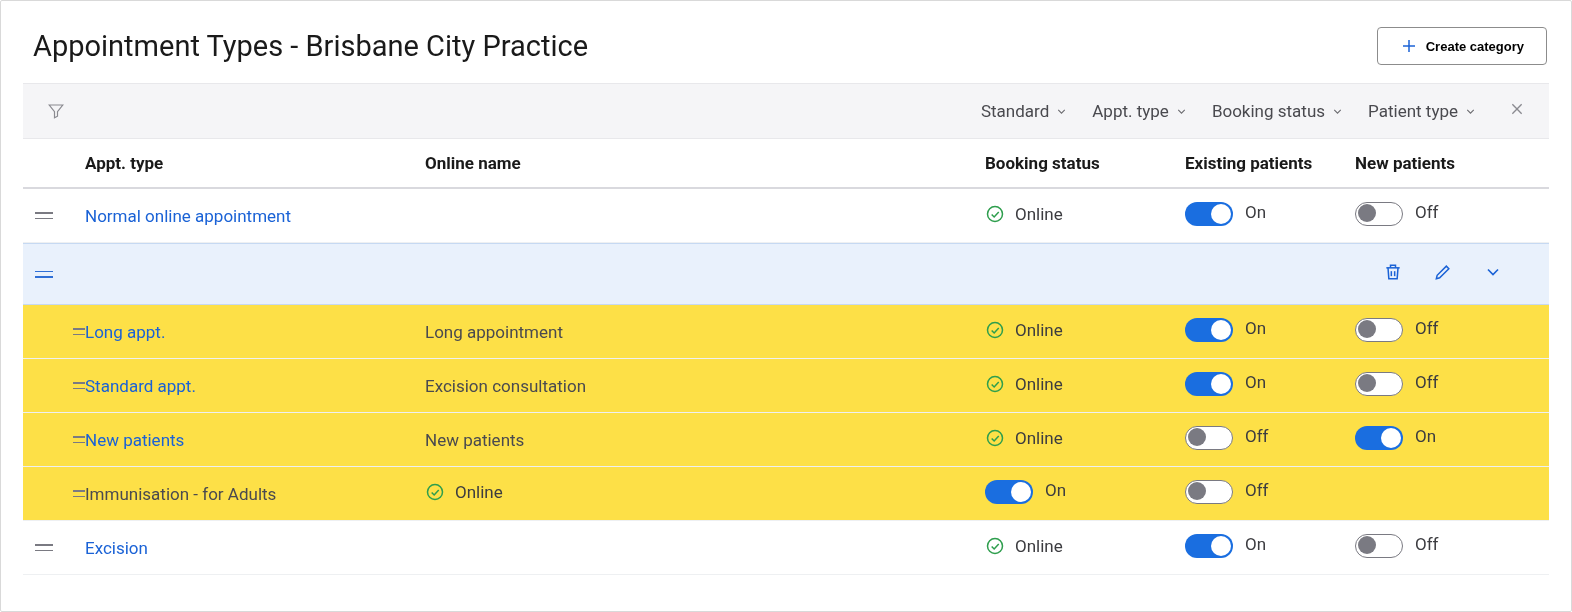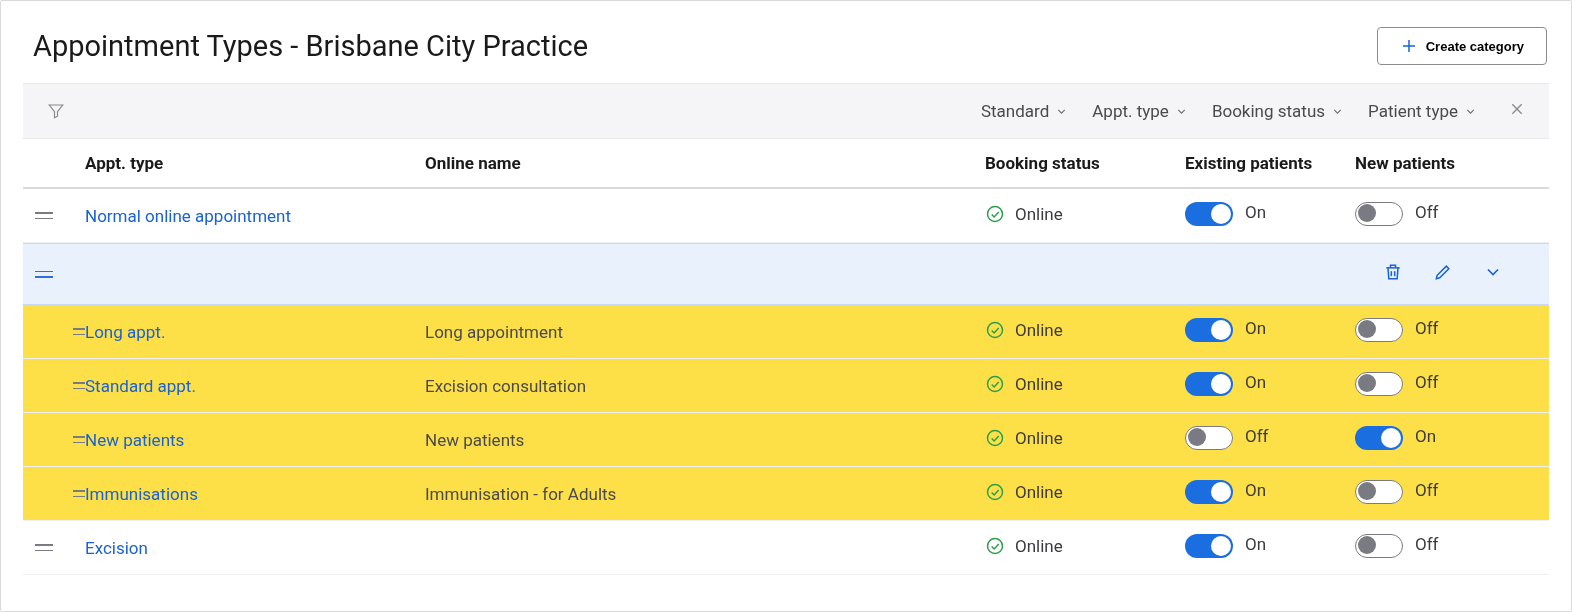--- a/index.html
+++ b/index.html
@@ -429,21 +429,20 @@
     <span class="toggle-label">On</span>
   </span></div>
   </div>
         <div class="row child">
     <div class="cell-grip">
             <span class="grip">
               <span></span>
               <span></span>
             </span>
           </div>
-    <div class="cell-type"><a class="link">Immunisations</a></div>
     <div class="cell-online">Immunisation - for Adults</div>
     <div><span class="status">
               <svg viewBox="0 0 24 24" fill="none" stroke="#2e9e4d" stroke-width="1.8">
                 <circle cx="12" cy="12" r="9"></circle>
                 <polyline points="8 12.5 11 15.5 16.5 9.5"></polyline>
               </svg>
               <span>Online</span>
             </span></div>
     <div><span class="toggle-cell">
     <span class="toggle on">

